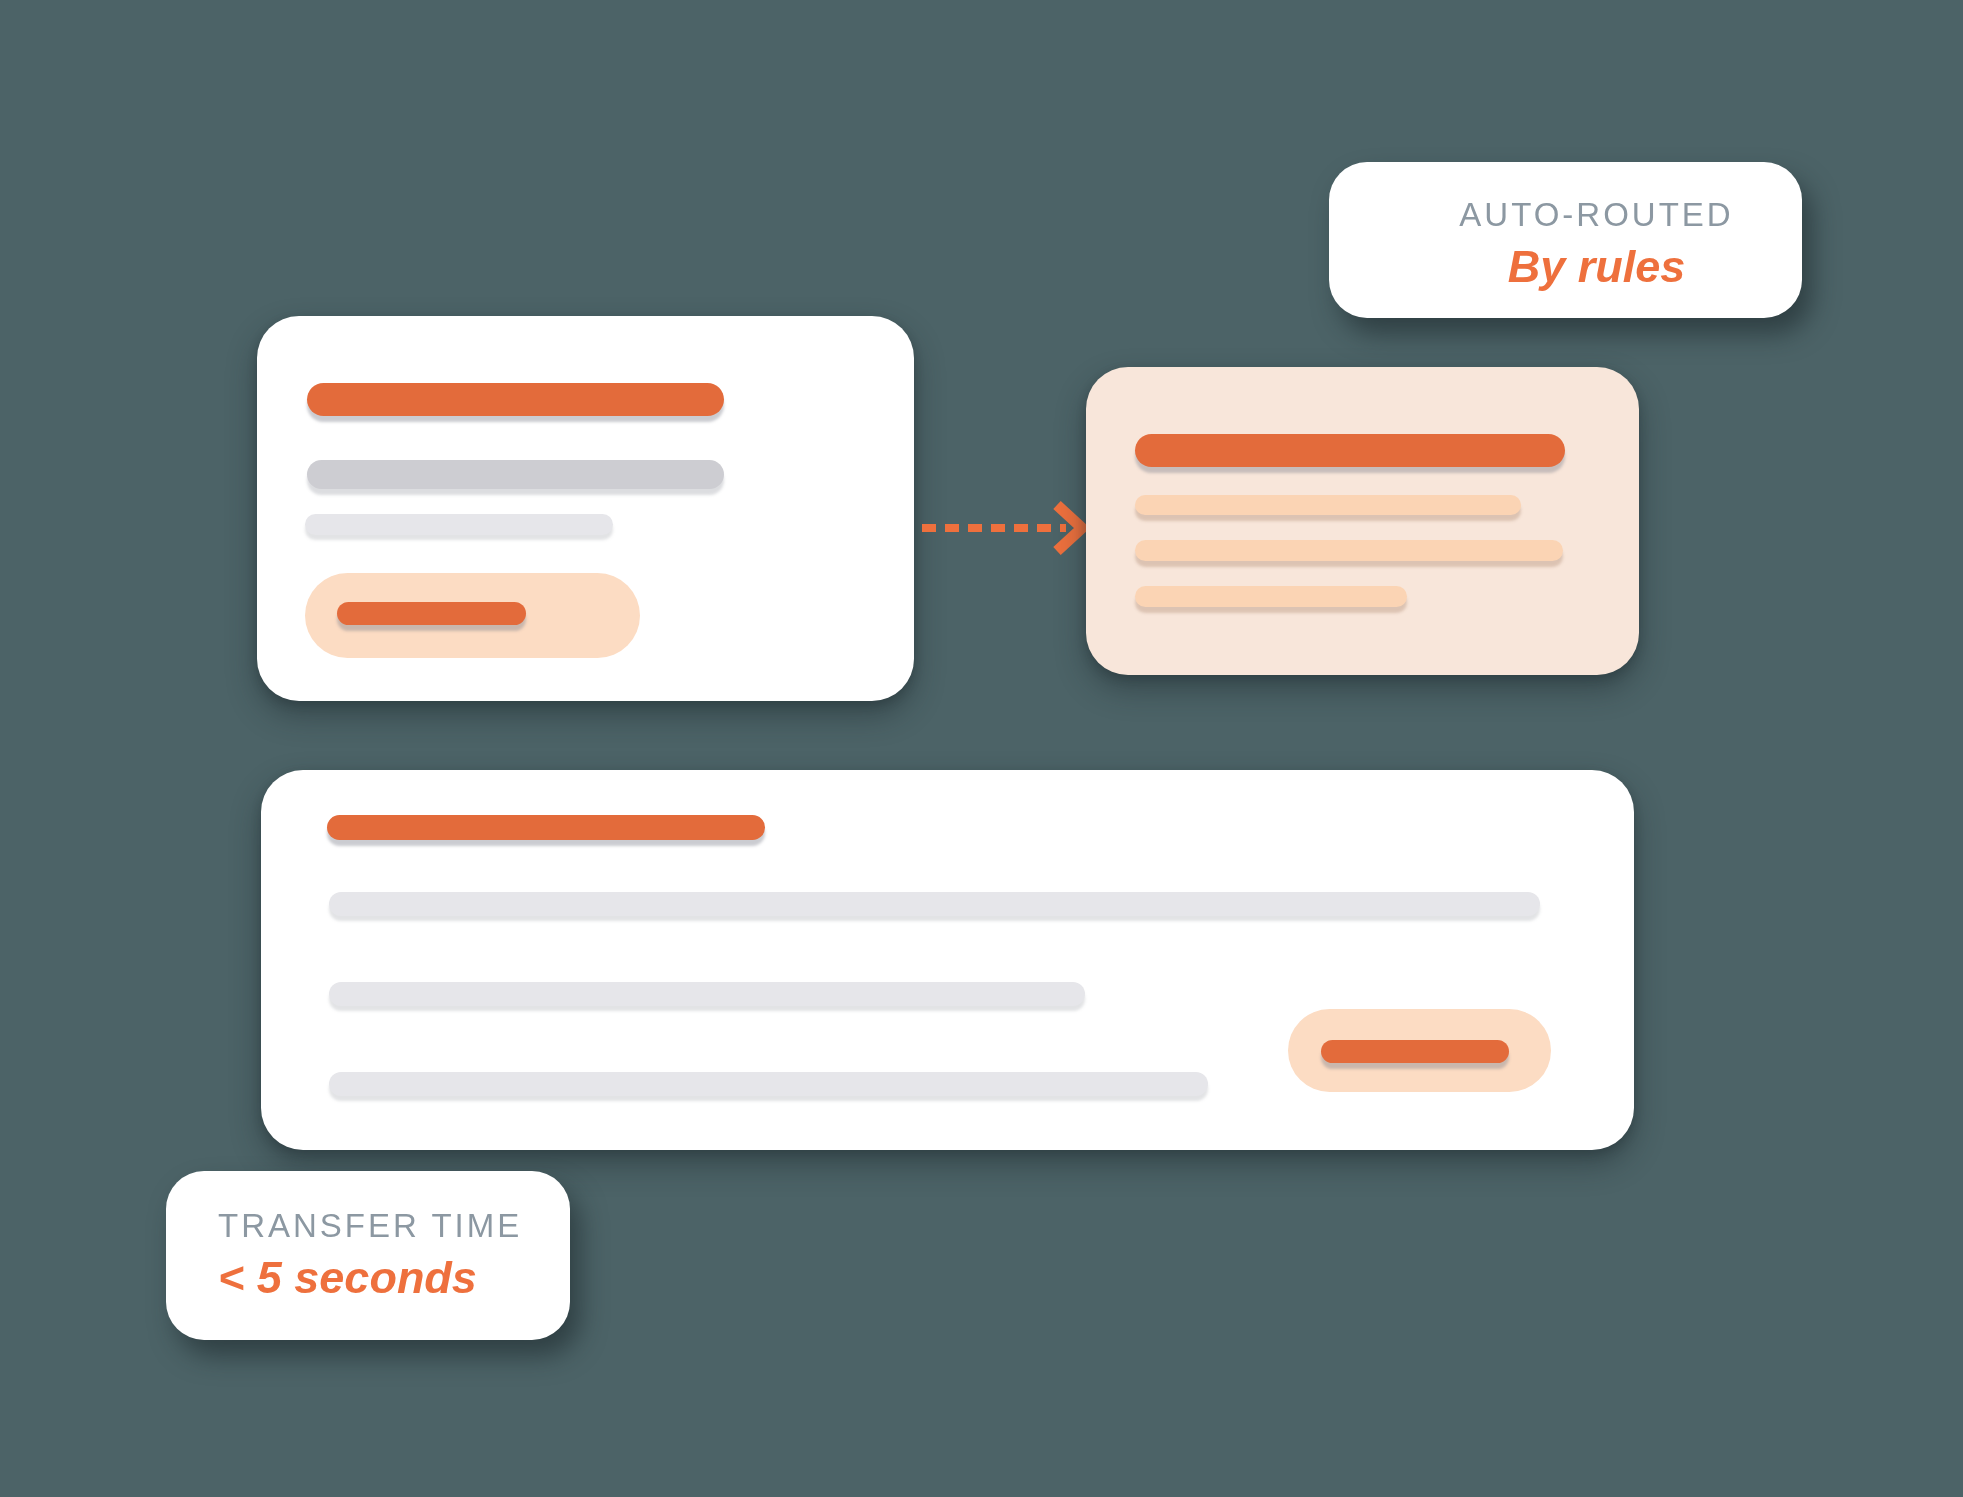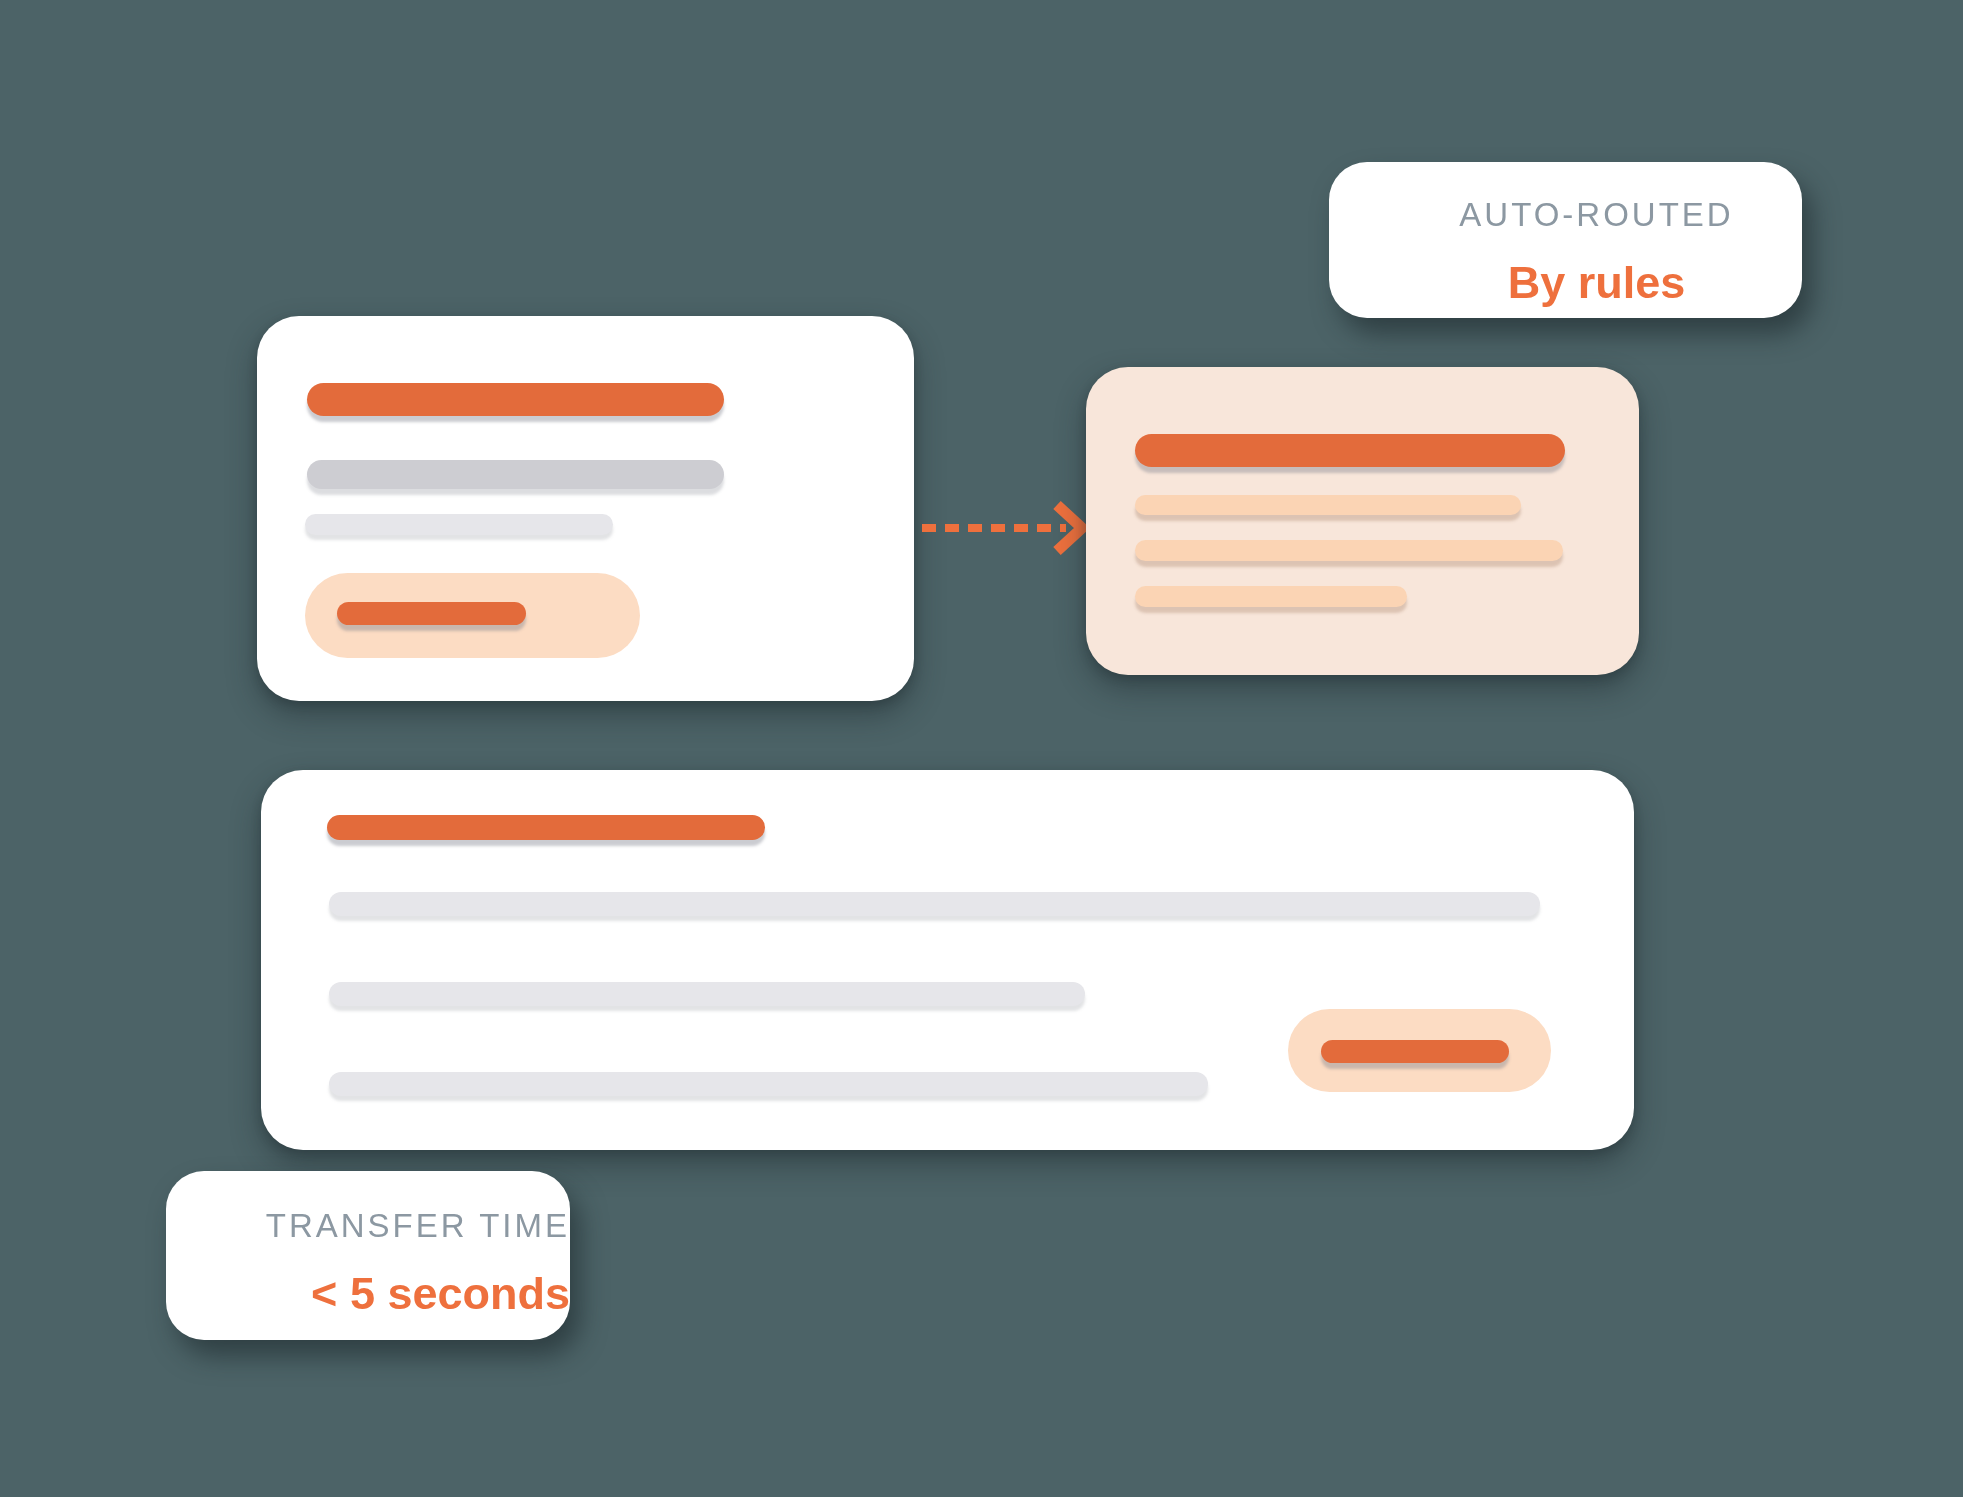--- a/index.html
+++ b/index.html
@@ -58,22 +58,23 @@
     font-size: 33px;
     letter-spacing: 3px;
     line-height: 1.25;
     white-space: nowrap;
   }
   .note-value {
     color: #EE703D;
     font-size: 45px;
     font-weight: bold;
     line-height: 1.2;
-    margin-top: 21px;
+    margin-top: 5px;
     white-space: nowrap;
+    font-style: italic;
   }
   .arrow-svg { position: absolute; overflow: visible; }
 </style>
 </head>
 <body>
 
 <div class="stage">
 
   <div class="card" style="left:257px; top:316px; width:657px; height:385px;">
     <div class="bar orange" style="left:50px; top:67px; width:417px; height:33px;"></div>
@@ -104,18 +105,18 @@
   <div class="card" style="left:261px; top:770px; width:1373px; height:380px;">
     <div class="bar orange" style="left:66px; top:45px; width:438px; height:25px;"></div>
     <div class="bar lightgray" style="left:68px; top:122px; width:1211px; height:24px;"></div>
     <div class="bar lightgray" style="left:68px; top:212px; width:756px; height:24px;"></div>
     <div class="bar lightgray" style="left:68px; top:302px; width:879px; height:24px;"></div>
     <div class="pill" style="left:1027px; top:239px; width:263px; height:83px;">
       <div class="bar orange" style="left:33px; top:31px; width:188px; height:23px;"></div>
     </div>
   </div>
 
-  <div class="note" style="left:166px; top:1171px; width:404px; height:169px; padding:34px 0 0 52px;text-align:right;">
+  <div class="note" style="left:166px; top:1171px; width:404px; height:169px; padding:34px 0 0 52px;">
     <div class="note-title">TRANSFER TIME</div>
     <div class="note-value">&lt; 5 seconds</div>
   </div>
 
 </div>
 
 </body></html>

